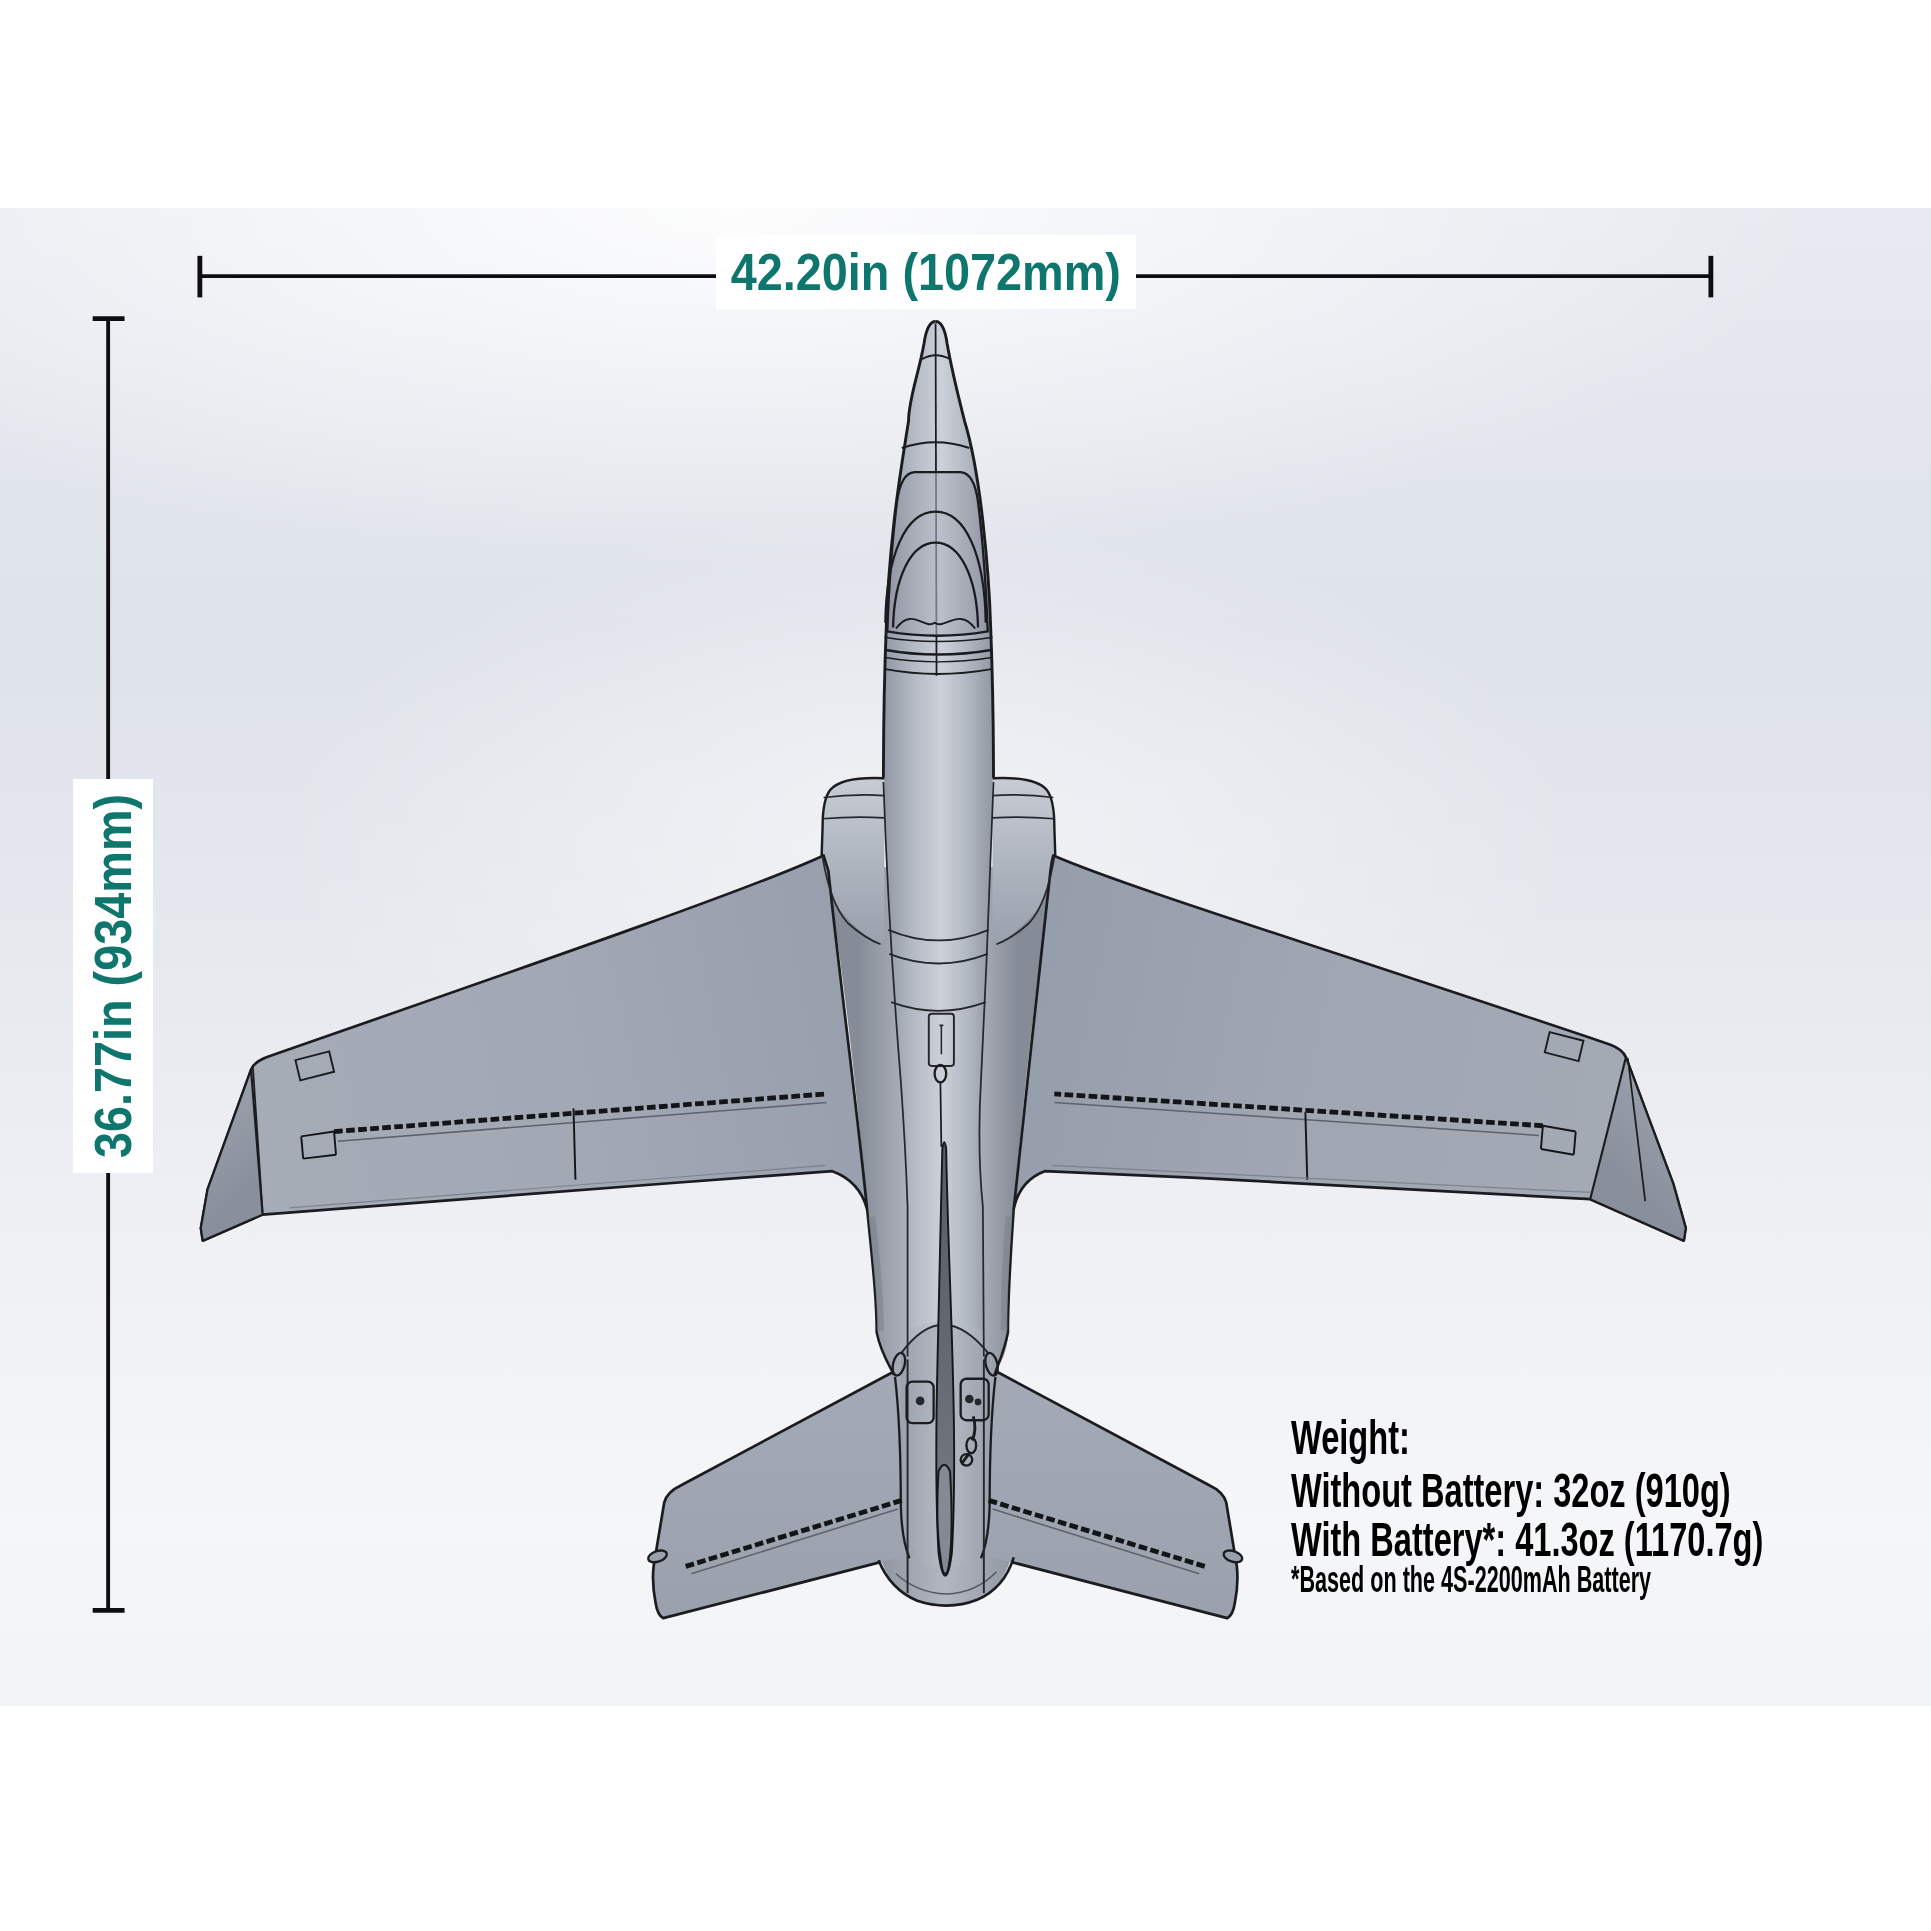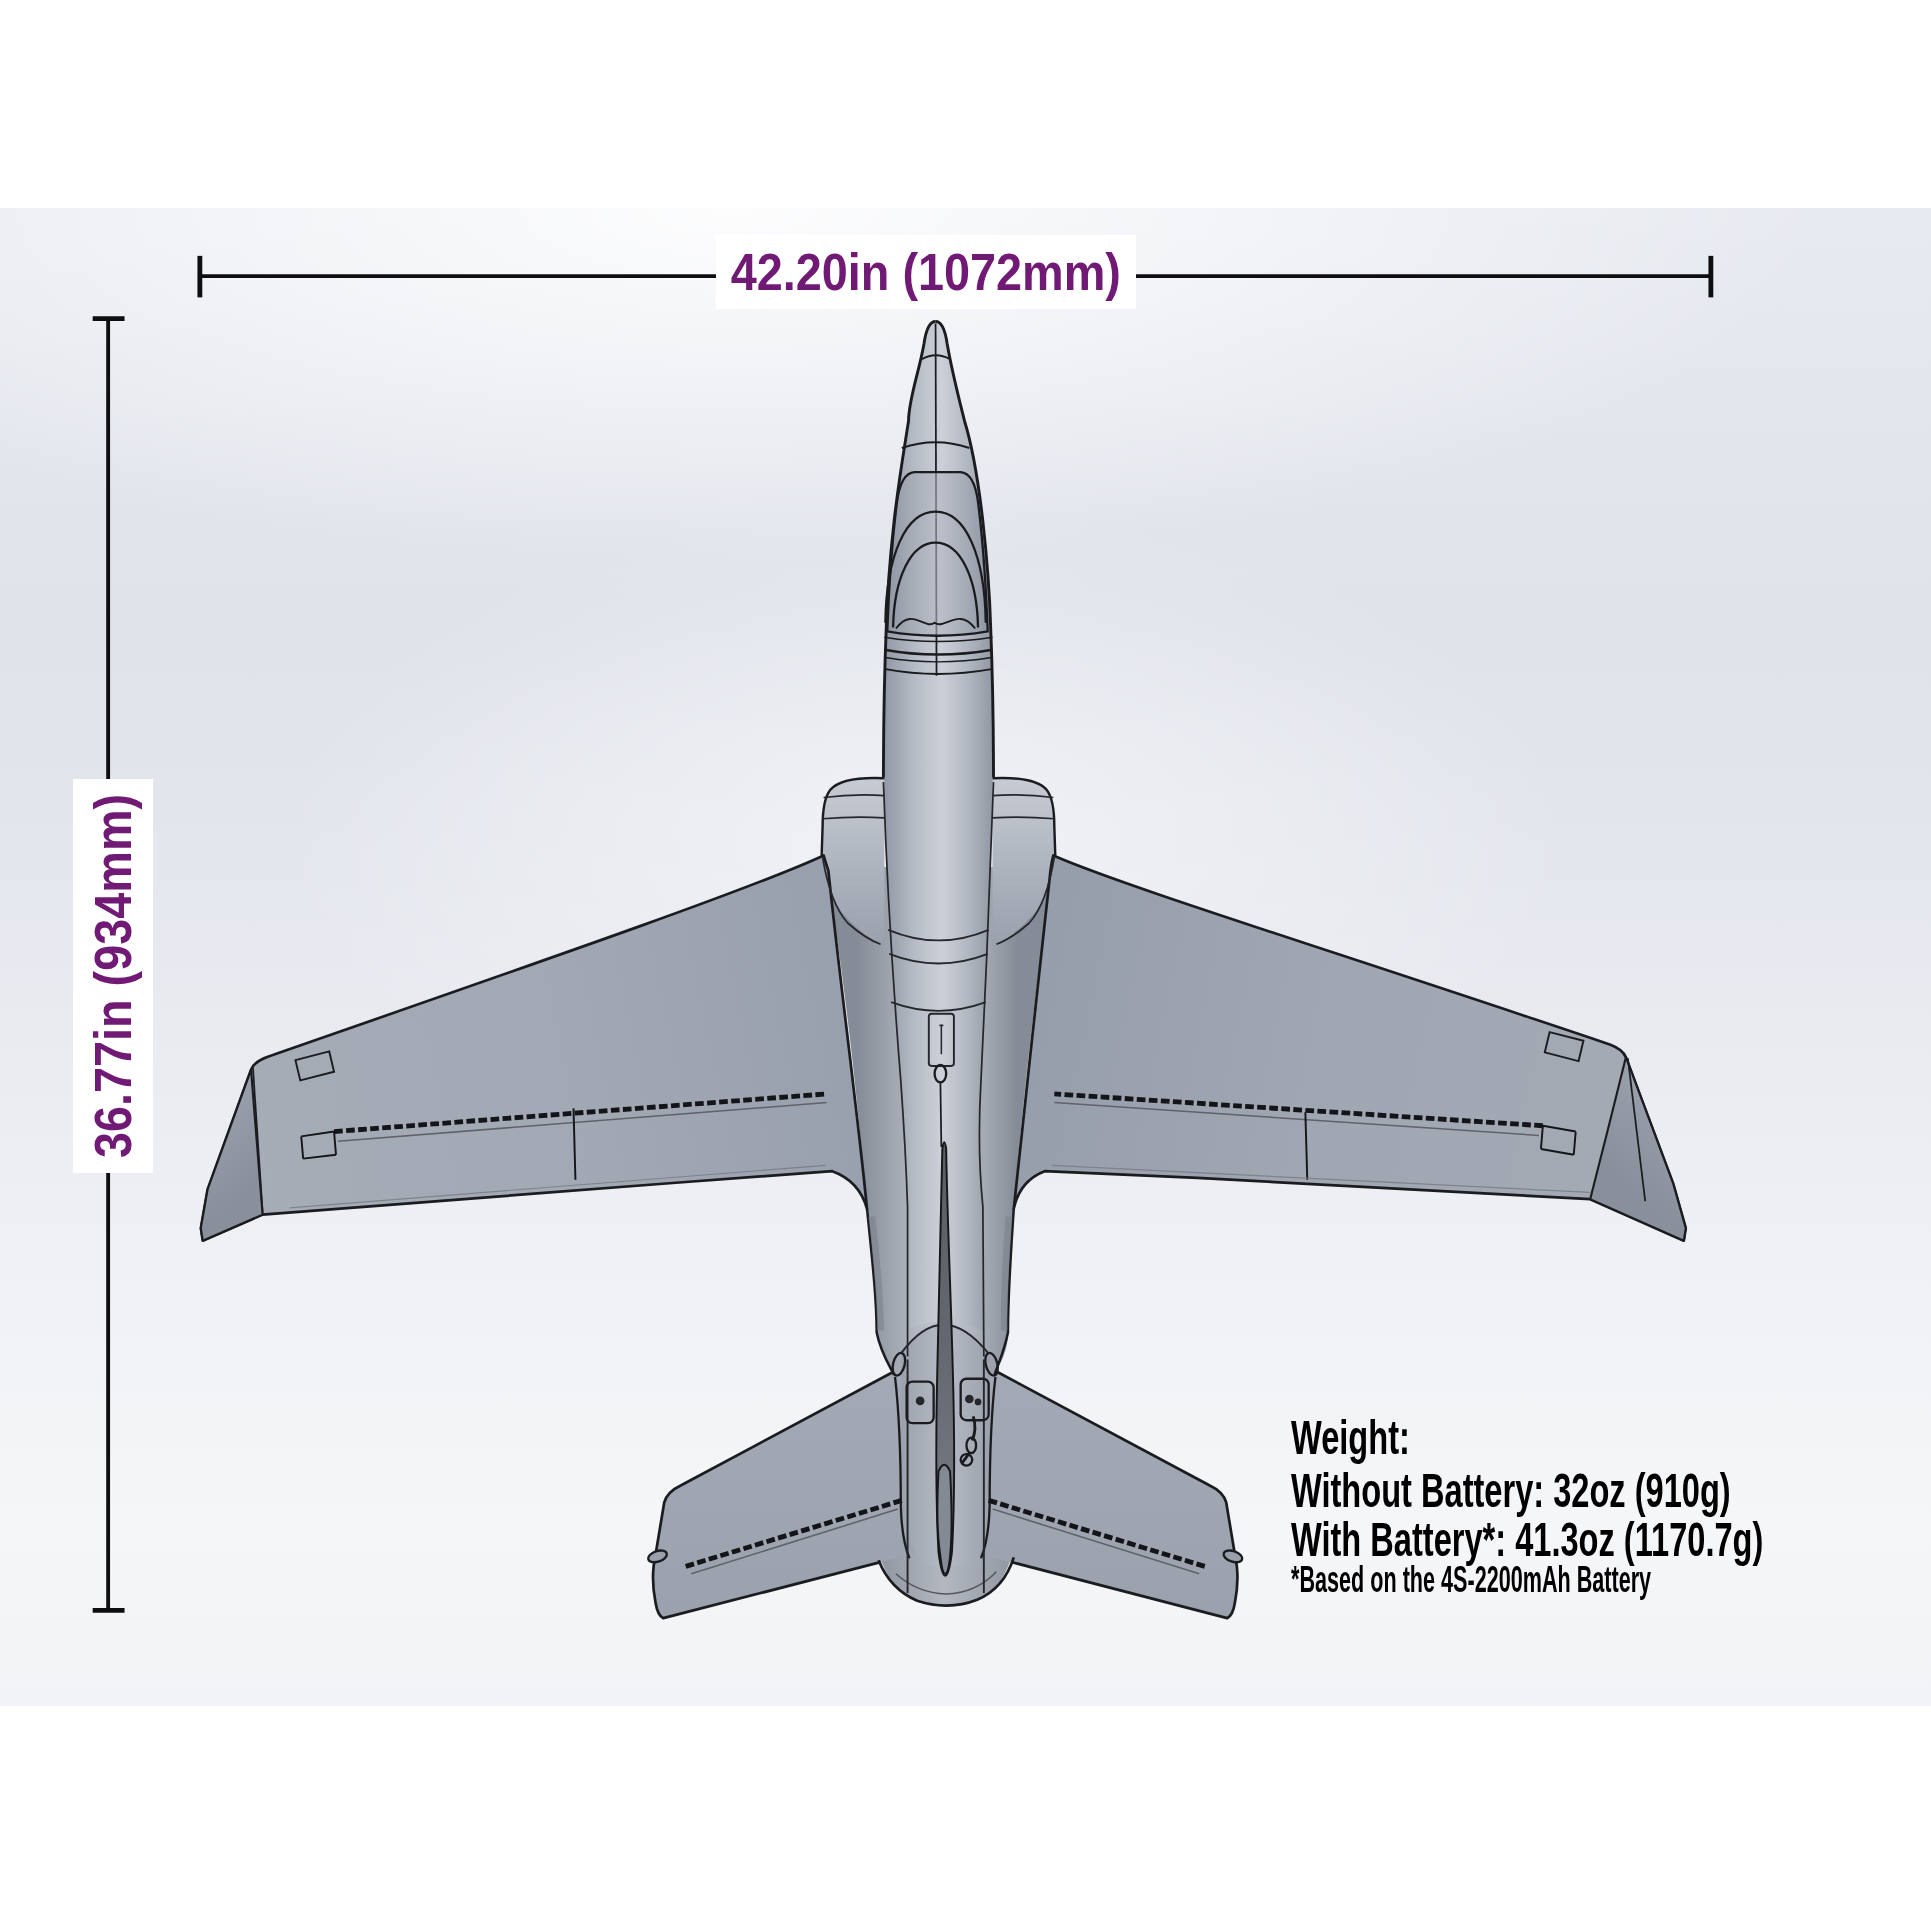--- a/index.html
+++ b/index.html
@@ -14,21 +14,21 @@
   .band{
     position:absolute;left:0;top:208px;width:1931px;height:1498px;
     background:
       radial-gradient(ellipse 48% 32% at 48% 42%, rgba(255,255,255,0.5) 0%, rgba(255,255,255,0) 70%),
       radial-gradient(ellipse 75% 32% at 38% 0%, rgba(255,255,255,0.9) 0%, rgba(255,255,255,0) 75%),
       linear-gradient(180deg, #e7eaf0 0%, #dfe3ea 28%, #e4e7ed 45%, #eef0f4 68%, #f5f6f8 88%, #f2f3f6 100%);
   }
   .dim-label{
     position:absolute;
     background:#ffffff;
-    color:#701a75;
+    color:#0f766e;
     font-weight:bold;
     white-space:nowrap;
     display:flex;align-items:center;justify-content:center;
   }
   .dim-label.h{
     left:716px;top:235px;width:420px;height:74px;
     font-size:52px;
   }
   .dim-label.h span{display:inline-block;transform:scaleX(0.90);transform-origin:center;}
   .dim-label.v{

